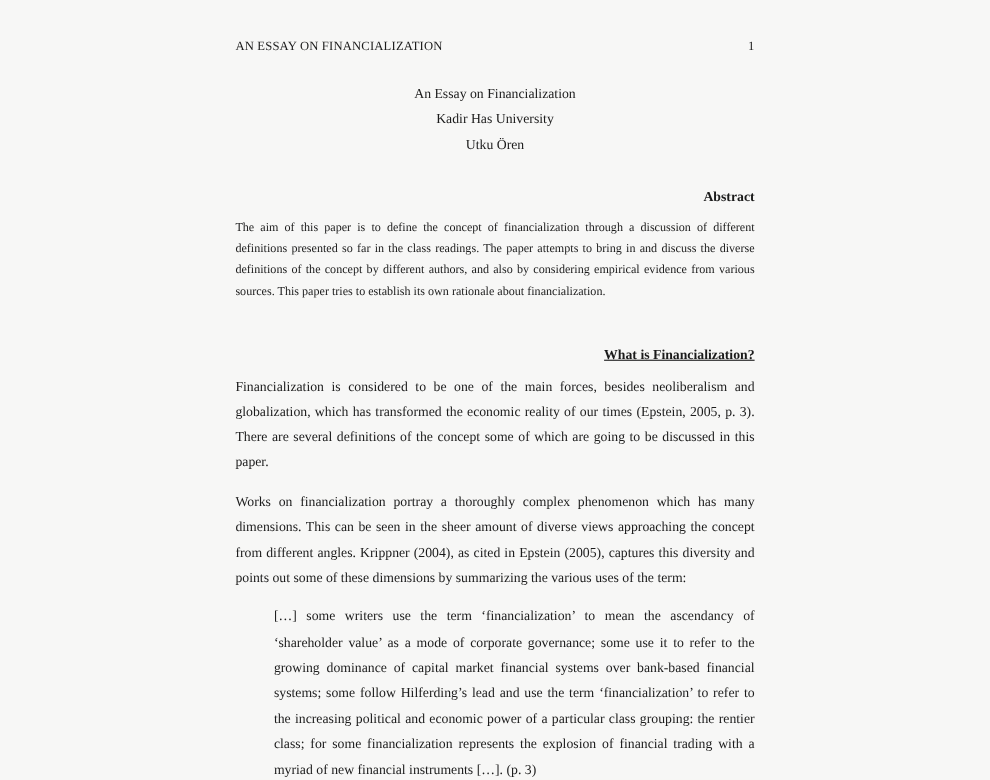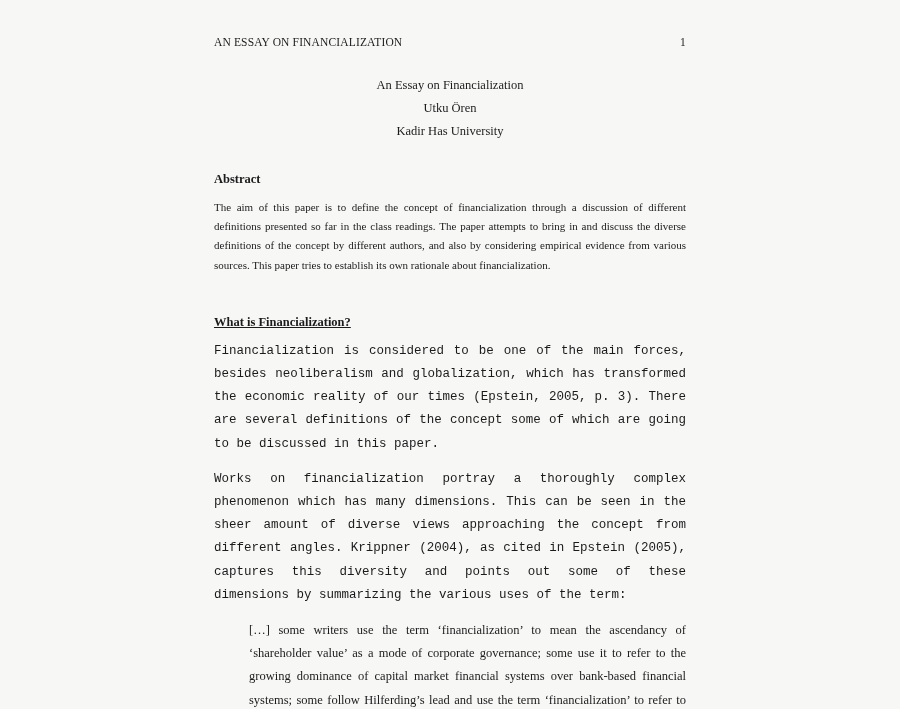--- a/index.html
+++ b/index.html
@@ -59,21 +59,21 @@
   .content {
     position: absolute;
     top: 168px;
     left: 214px;
     width: 472px;
   }
 
   .section-heading {
     font-weight: bold;
     font-size: 12.5px;
-    text-align: left;
+    text-align: right;
     line-height: 23px;
   }
 
   .abstract-heading {
     margin: 0 0 7px 0;
   }
 
   
   .abstract-body {
     font-size: 11px;
@@ -88,21 +88,20 @@
     text-decoration: underline;
   }
 
   
   .body-paragraph {
     font-size: 12.5px;
     line-height: 23.2px;
     text-align: justify;
     text-justify: inter-word;
     margin: 0 0 12px 0;
-    font-family: Liberation Mono, monospace;
   }
   .body-paragraph:last-child {
     margin-bottom: 0;
   }
 
   
   .block-quote {
     font-size: 12.5px;
     line-height: 23.2px;
     text-align: justify;
@@ -116,22 +115,22 @@
 
 <div class="page">
 
   <div class="running-head">
     <span class="running-head-title">AN ESSAY ON FINANCIALIZATION</span>
     <span class="running-head-page">1</span>
   </div>
 
   <div class="title-block">
     <div class="line">An Essay on Financialization</div>
+    <div class="line">Kadir Has University</div>
     <div class="line">Utku Ören</div>
-    <div class="line">Kadir Has University</div>
   </div>
 
   <div class="content">
 
     <div class="section-heading abstract-heading">Abstract</div>
 
     <p class="abstract-body">The aim of this paper is to define the concept of financialization through a discussion of different definitions presented so far in the class readings. The paper attempts to bring in and discuss the diverse definitions of the concept by different authors, and also by considering empirical evidence from various sources. This paper tries to establish its own rationale about financialization.</p>
 
     <div class="section-heading main-heading">What is Financialization?</div>
 

